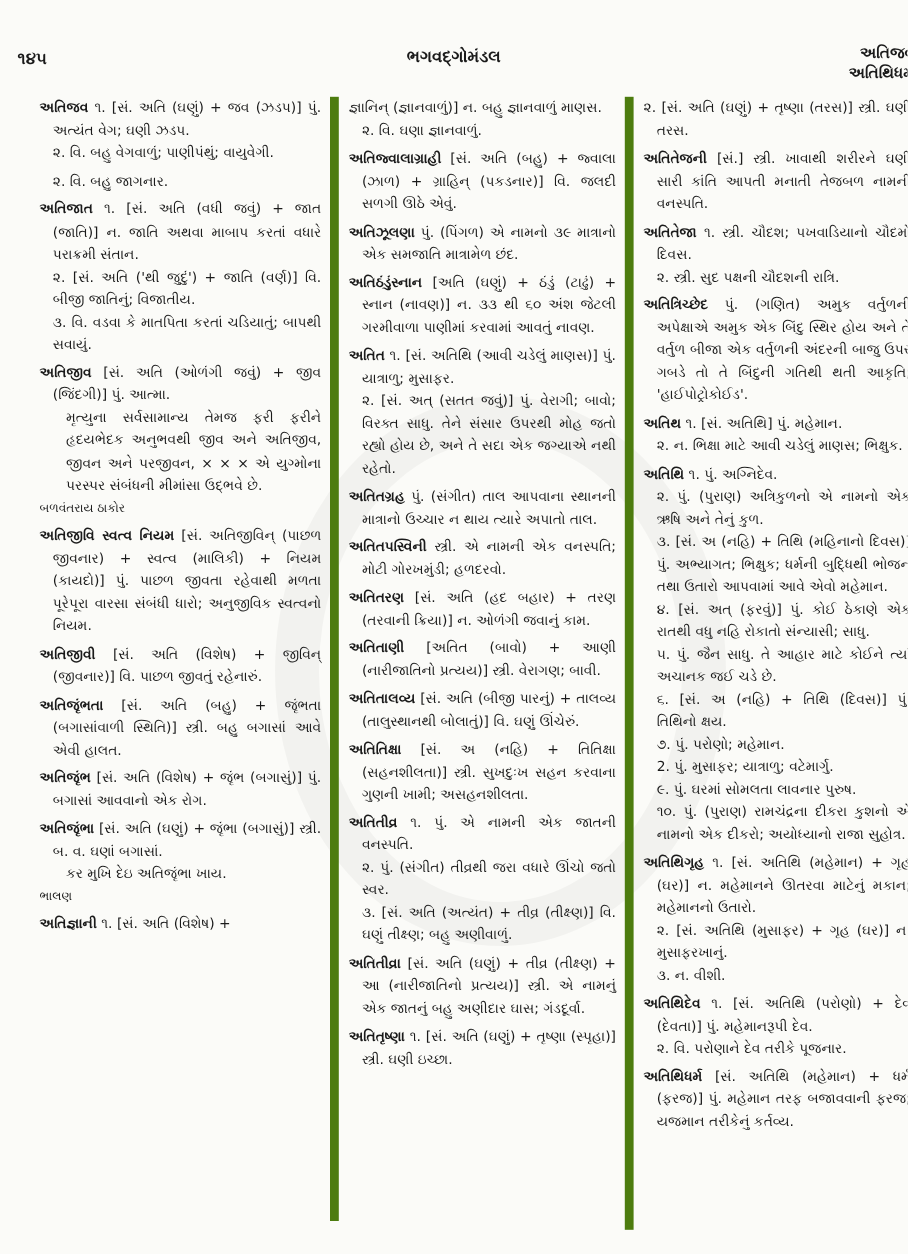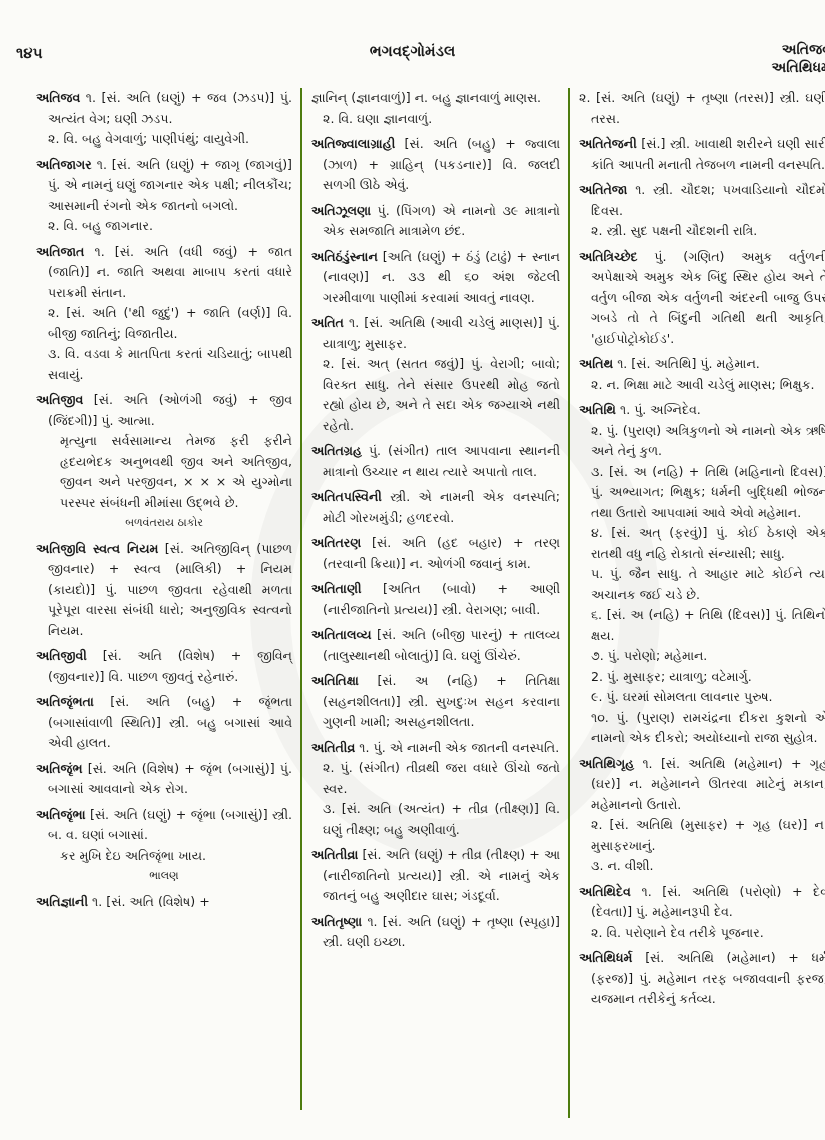--- a/index.html
+++ b/index.html
@@ -10,29 +10,29 @@
   .watermark {
     position: absolute; left: 250px; top: 360px; width: 330px; height: 420px;
     border-radius: 50%; border: 40px solid rgba(0,0,0,0.035); pointer-events: none;
   }
   .header { position: absolute; left: 0; top: 40px; width: 825px; height: 56px; padding-left: 24px; }
   .page-num { position: absolute; left: 16px; top: 4px; font-size: 15px; font-weight: bold; }
   .book-title { position: absolute; left: 0; width: 825px; top: 2px; text-align: center; font-size: 15px; font-weight: bold; }
   .guide { position: absolute; right: 18px; top: 0; text-align: right; font-size: 14px; font-weight: bold; line-height: 18px; }
   .columns { position: absolute; left: 12px; top: 88px; width: 806px; height: 1020px; display: flex; margin-left: 20px; }
   .col { width: 268px; box-sizing: border-box; padding: 0 8px 0 4px; font-size: 12.6px; line-height: 20.5px; }
-  .col + .col { border-left: 2px solid #4d7c0f; padding-left: 9px; }
+  .col + .col { border-left: 8px solid #4d7c0f; padding-left: 9px; }
   .col.c3 { height: 1030px; }
   .col.c2 { height: 1022px; }
   .entry { margin: 0 0 5px 0; text-align: justify; }
   .hw { font-weight: bold; }
   .sense { display: block; padding-left: 12px; text-indent: 0; }
   .entry > .first { display: block; padding-left: 12px; text-indent: -12px; }
   .quote { display: block; padding-left: 24px; text-indent: 0; }
-  .author { display: block; text-align: center; font-size: 11px; }
+  .author { display: block; text-align: left; font-size: 11px; }
 </style>
 </head>
 <body>
 
 <div class="watermark"></div>
 
 <div class="header">
   <div class="page-num">૧૪૫</div>
   <div class="book-title">ભગવદ્ગોમંડલ</div>
   <div class="guide">
@@ -41,21 +41,20 @@
   </div>
 </div>
 
 <div class="columns">
   <div class="col c1">
       <div class="entry">
         <span class="first"><span class="hw">અતિજવ</span> <span>૧. [સં. અતિ (ઘણું) + જવ (ઝડપ)] પું. અત્યંત વેગ; ઘણી ઝડપ.</span></span>
         <span class="sense">૨. વિ. બહુ વેગવાળું; પાણીપંથું; વાયુવેગી.</span>
       </div>
       <div class="entry">
-        <span class="first"><span class="hw">અતિજાગર</span> <span>૧. [સં. અતિ (ઘણું) + જાગૃ (જાગવું)] પું. એ નામનું ઘણું જાગનાર એક પક્ષી; નીલકૌંચ; આસમાની રંગનો એક જાતનો બગલો.</span></span>
         <span class="sense">૨. વિ. બહુ જાગનાર.</span>
       </div>
       <div class="entry">
         <span class="first"><span class="hw">અતિજાત</span> <span>૧. [સં. અતિ (વધી જવું) + જાત (જાતિ)] ન. જાતિ અથવા માબાપ કરતાં વધારે પરાક્રમી સંતાન.</span></span>
         <span class="sense">૨. [સં. અતિ ('થી જુદું') + જાતિ (વર્ણ)] વિ. બીજી જાતિનું; વિજાતીય.</span>
         <span class="sense">૩. વિ. વડવા કે માતપિતા કરતાં ચડિયાતું; બાપથી સવાયું.</span>
       </div>
       <div class="entry">
         <span class="first"><span class="hw">અતિજીવ</span> <span>[સં. અતિ (ઓળંગી જવું) + જીવ (જિંદગી)] પું. આત્મા.</span></span>
         <span class="quote">મૃત્યુના સર્વસામાન્ય તેમજ ફરી ફરીને હૃદયભેદક અનુભવથી જીવ અને અતિજીવ, જીવન અને પરજીવન, × × × એ યુગ્મોના પરસ્પર સંબંધની મીમાંસા ઉદ્ભવે છે.</span>

